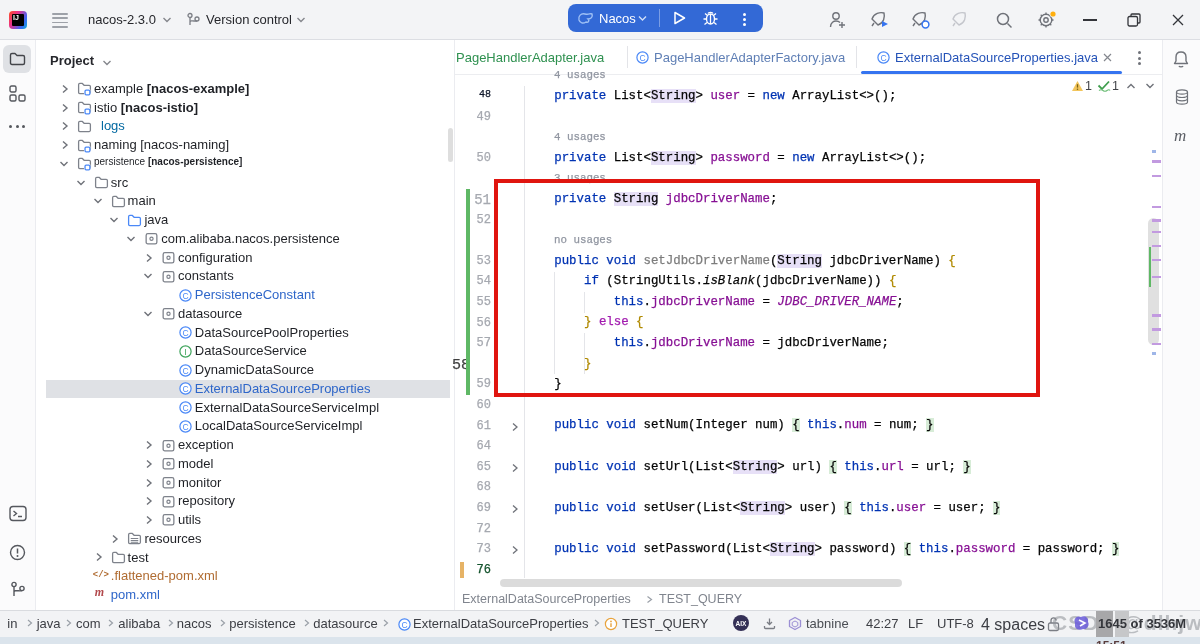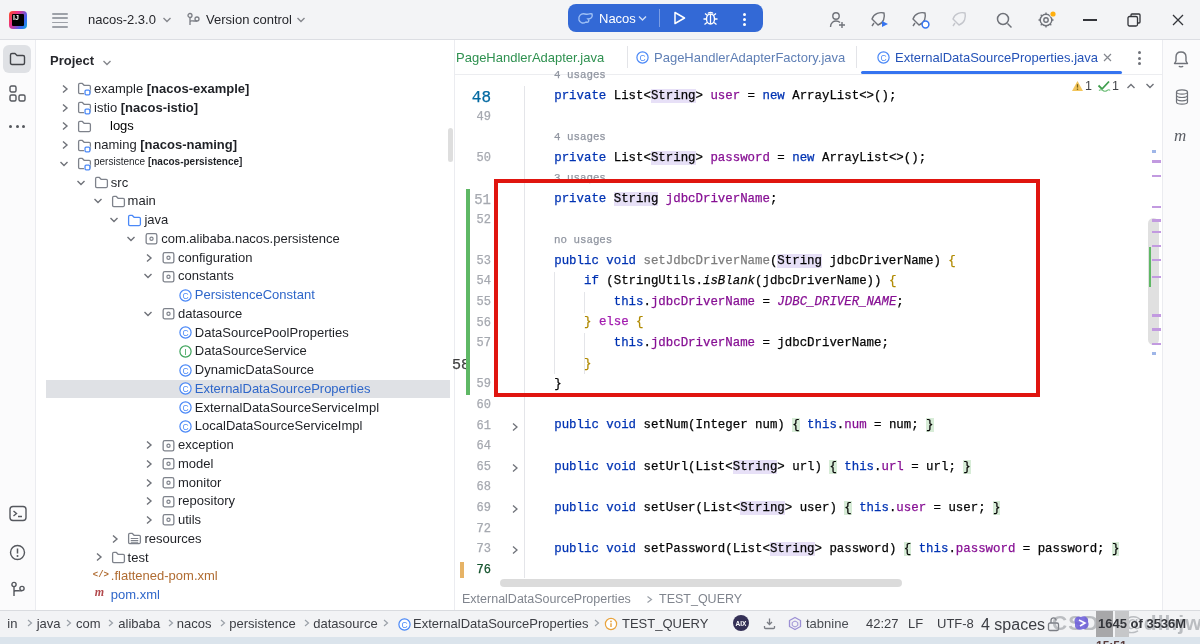--- a/index.html
+++ b/index.html
@@ -134,30 +134,30 @@
     <rect x="6.5" y="7.5" width="6" height="6" rx="1" fill="#fff"></rect>
     <rect x="7.5" y="8.5" width="4.5" height="4.5" rx="1" stroke="#4a88f7" stroke-width="1.2" fill="#fff"></rect>
   </svg>
 <div class="a" style="left:94.0px;top:99.7px;font-size:13px;color:#1f2126;white-space:nowrap">istio<span style="font-weight:bold"> [nacos-istio]</span></div>
 <svg class="a" style="left:61.0px;top:121.44999999999999px" width="8" height="10" viewBox="0 0 8 10">
     <path d="M2 1.5 L6 5 L2 8.5" stroke="#6f7279" stroke-width="1.4" fill="none"></path>
   </svg>
 <svg class="a" style="left:77.0px;top:118.94999999999999px" width="15" height="15" viewBox="0 0 14 14">
     <path d="M1.5 3.5 Q1.5 2.3,2.6 2.3 H5 L6.6 4 H11.4 Q12.5 4,12.5 5.1 V10.6 Q12.5 11.7,11.4 11.7 H2.6 Q1.5 11.7,1.5 10.6 Z" stroke="#7e828b" stroke-width="1.2" fill="none" stroke-linejoin="round"></path>
   </svg>
-<div class="a" style="left:110px;top:118.4px;font-size:13px;color:#000000;white-space:nowrap">logs</div>
+<div class="a" style="left:101px;top:118.4px;font-size:13px;color:#0369a1;white-space:nowrap">logs</div>
 <svg class="a" style="left:61.0px;top:140.19px" width="8" height="10" viewBox="0 0 8 10">
     <path d="M2 1.5 L6 5 L2 8.5" stroke="#6f7279" stroke-width="1.4" fill="none"></path>
   </svg>
 <svg class="a" style="left:77.0px;top:137.69px" width="15" height="15" viewBox="0 0 14 14">
     <path d="M1.5 3.5 Q1.5 2.3,2.6 2.3 H5 L6.6 4 H11.4 Q12.5 4,12.5 5.1 V10.6 Q12.5 11.7,11.4 11.7 H2.6 Q1.5 11.7,1.5 10.6 Z" stroke="#7e828b" stroke-width="1.2" fill="none" stroke-linejoin="round"></path>
     <rect x="6.5" y="7.5" width="6" height="6" rx="1" fill="#fff"></rect>
     <rect x="7.5" y="8.5" width="4.5" height="4.5" rx="1" stroke="#4a88f7" stroke-width="1.2" fill="#fff"></rect>
   </svg>
-<div class="a" style="left:94.0px;top:137.2px;font-size:13px;color:#1f2126;white-space:nowrap">naming<span style="font-weight:bold"> [nacos-naming]</span></div>
+<div class="a" style="left:94.0px;top:137.2px;font-size:13px;color:#1f2126;white-space:nowrap">naming<span style="font-weight:normal"> [nacos-naming]</span></div>
 <svg class="a" style="left:59.0px;top:159.93px" width="10" height="8" viewBox="0 0 10 8">
     <path d="M1.5 2 L5 5.5 L8.5 2" stroke="#6f7279" stroke-width="1.4" fill="none"></path>
   </svg>
 <svg class="a" style="left:77.0px;top:156.43px" width="15" height="15" viewBox="0 0 14 14">
     <path d="M1.5 3.5 Q1.5 2.3,2.6 2.3 H5 L6.6 4 H11.4 Q12.5 4,12.5 5.1 V10.6 Q12.5 11.7,11.4 11.7 H2.6 Q1.5 11.7,1.5 10.6 Z" stroke="#7e828b" stroke-width="1.2" fill="none" stroke-linejoin="round"></path>
     <rect x="6.5" y="7.5" width="6" height="6" rx="1" fill="#fff"></rect>
     <rect x="7.5" y="8.5" width="4.5" height="4.5" rx="1" stroke="#4a88f7" stroke-width="1.2" fill="#fff"></rect>
   </svg>
 <div class="a" style="left:94.0px;top:155.9px;font-size:10px;color:#1f2126;white-space:nowrap">persistence<span style="font-weight:bold"> [nacos-persistence]</span></div>
 <svg class="a" style="left:75.8px;top:178.67px" width="10" height="8" viewBox="0 0 10 8">
@@ -329,21 +329,21 @@
   </svg>
 <div class="a" style="left:861px;top:71px;width:261px;height:3.4px;background:#3574f0;border-radius:2px"></div>
 <div class="a" style="left:1138px;top:51px;width:3px;height:3px;border-radius:50%;background:#6f7279"></div>
 <div class="a" style="left:1138px;top:56.5px;width:3px;height:3px;border-radius:50%;background:#6f7279"></div>
 <div class="a" style="left:1138px;top:62px;width:3px;height:3px;border-radius:50%;background:#6f7279"></div>
 <div class="a" style="left:523.5px;top:86px;width:1px;height:492px;background:#e4e5e9"></div>
 <div class="a" style="left:553.8px;top:272px;width:1px;height:102px;background:#e4e5e9"></div>
 <div class="a" style="left:583.6px;top:292px;width:1px;height:21px;background:#e4e5e9"></div>
 <div class="a" style="left:583.6px;top:333px;width:1px;height:41px;background:#e4e5e9"></div>
 <div class="a mono" style="left:554px;top:68.8px;font-size:10.8px;color:#9196a1">4 usages</div>
-<div class="a mono" style="left:452px;top:88.9px;width:39px;text-align:right;font-size:16px;color:#0369a1">48</div>
+<div class="a mono" style="left:452px;top:88.9px;width:39px;text-align:right;font-size:10px;color:#0f172a">48</div>
 <div class="a mono" style="left:524.5px;top:88.7px"><span style="color:#0033B3">    private </span><span style="color:#060606">List&lt;</span><span style="color:#060606;background:#e7e0f7">String</span><span style="color:#060606">&gt; </span><span style="color:#871094">user</span><span style="color:#060606"> = </span><span style="color:#0033B3">new</span><span style="color:#060606"> ArrayList&lt;&gt;();</span></div>
 <div class="a mono" style="left:452px;top:109.5px;width:39px;text-align:right;font-size:12px;color:#a6a9b0">49</div>
 <div class="a mono" style="left:554px;top:130.6px;font-size:10.8px;color:#9196a1">4 usages</div>
 <div class="a mono" style="left:452px;top:150.7px;width:39px;text-align:right;font-size:12px;color:#a6a9b0">50</div>
 <div class="a mono" style="left:524.5px;top:150.5px"><span style="color:#0033B3">    private </span><span style="color:#060606">List&lt;</span><span style="color:#060606;background:#e7e0f7">String</span><span style="color:#060606">&gt; </span><span style="color:#871094">password</span><span style="color:#060606"> = </span><span style="color:#0033B3">new</span><span style="color:#060606"> ArrayList&lt;&gt;();</span></div>
 <div class="a mono" style="left:554px;top:171.8px;font-size:10.8px;color:#9196a1">3 usages</div>
 <div class="a mono" style="left:452px;top:191.9px;width:39px;text-align:right;font-size:14px;color:#a6a9b0">51</div>
 <div class="a mono" style="left:524.5px;top:191.7px"><span style="color:#0033B3">    private </span><span style="color:#060606;background:#e7e0f7">String</span><span style="color:#060606"> </span><span style="color:#871094">jdbcDriverName</span><span style="color:#060606">;</span></div>
 <div class="a mono" style="left:452px;top:212.5px;width:39px;text-align:right;font-size:12px;color:#a6a9b0">52</div>
 <div class="a mono" style="left:554px;top:233.6px;font-size:10.8px;color:#9196a1">no usages</div>

